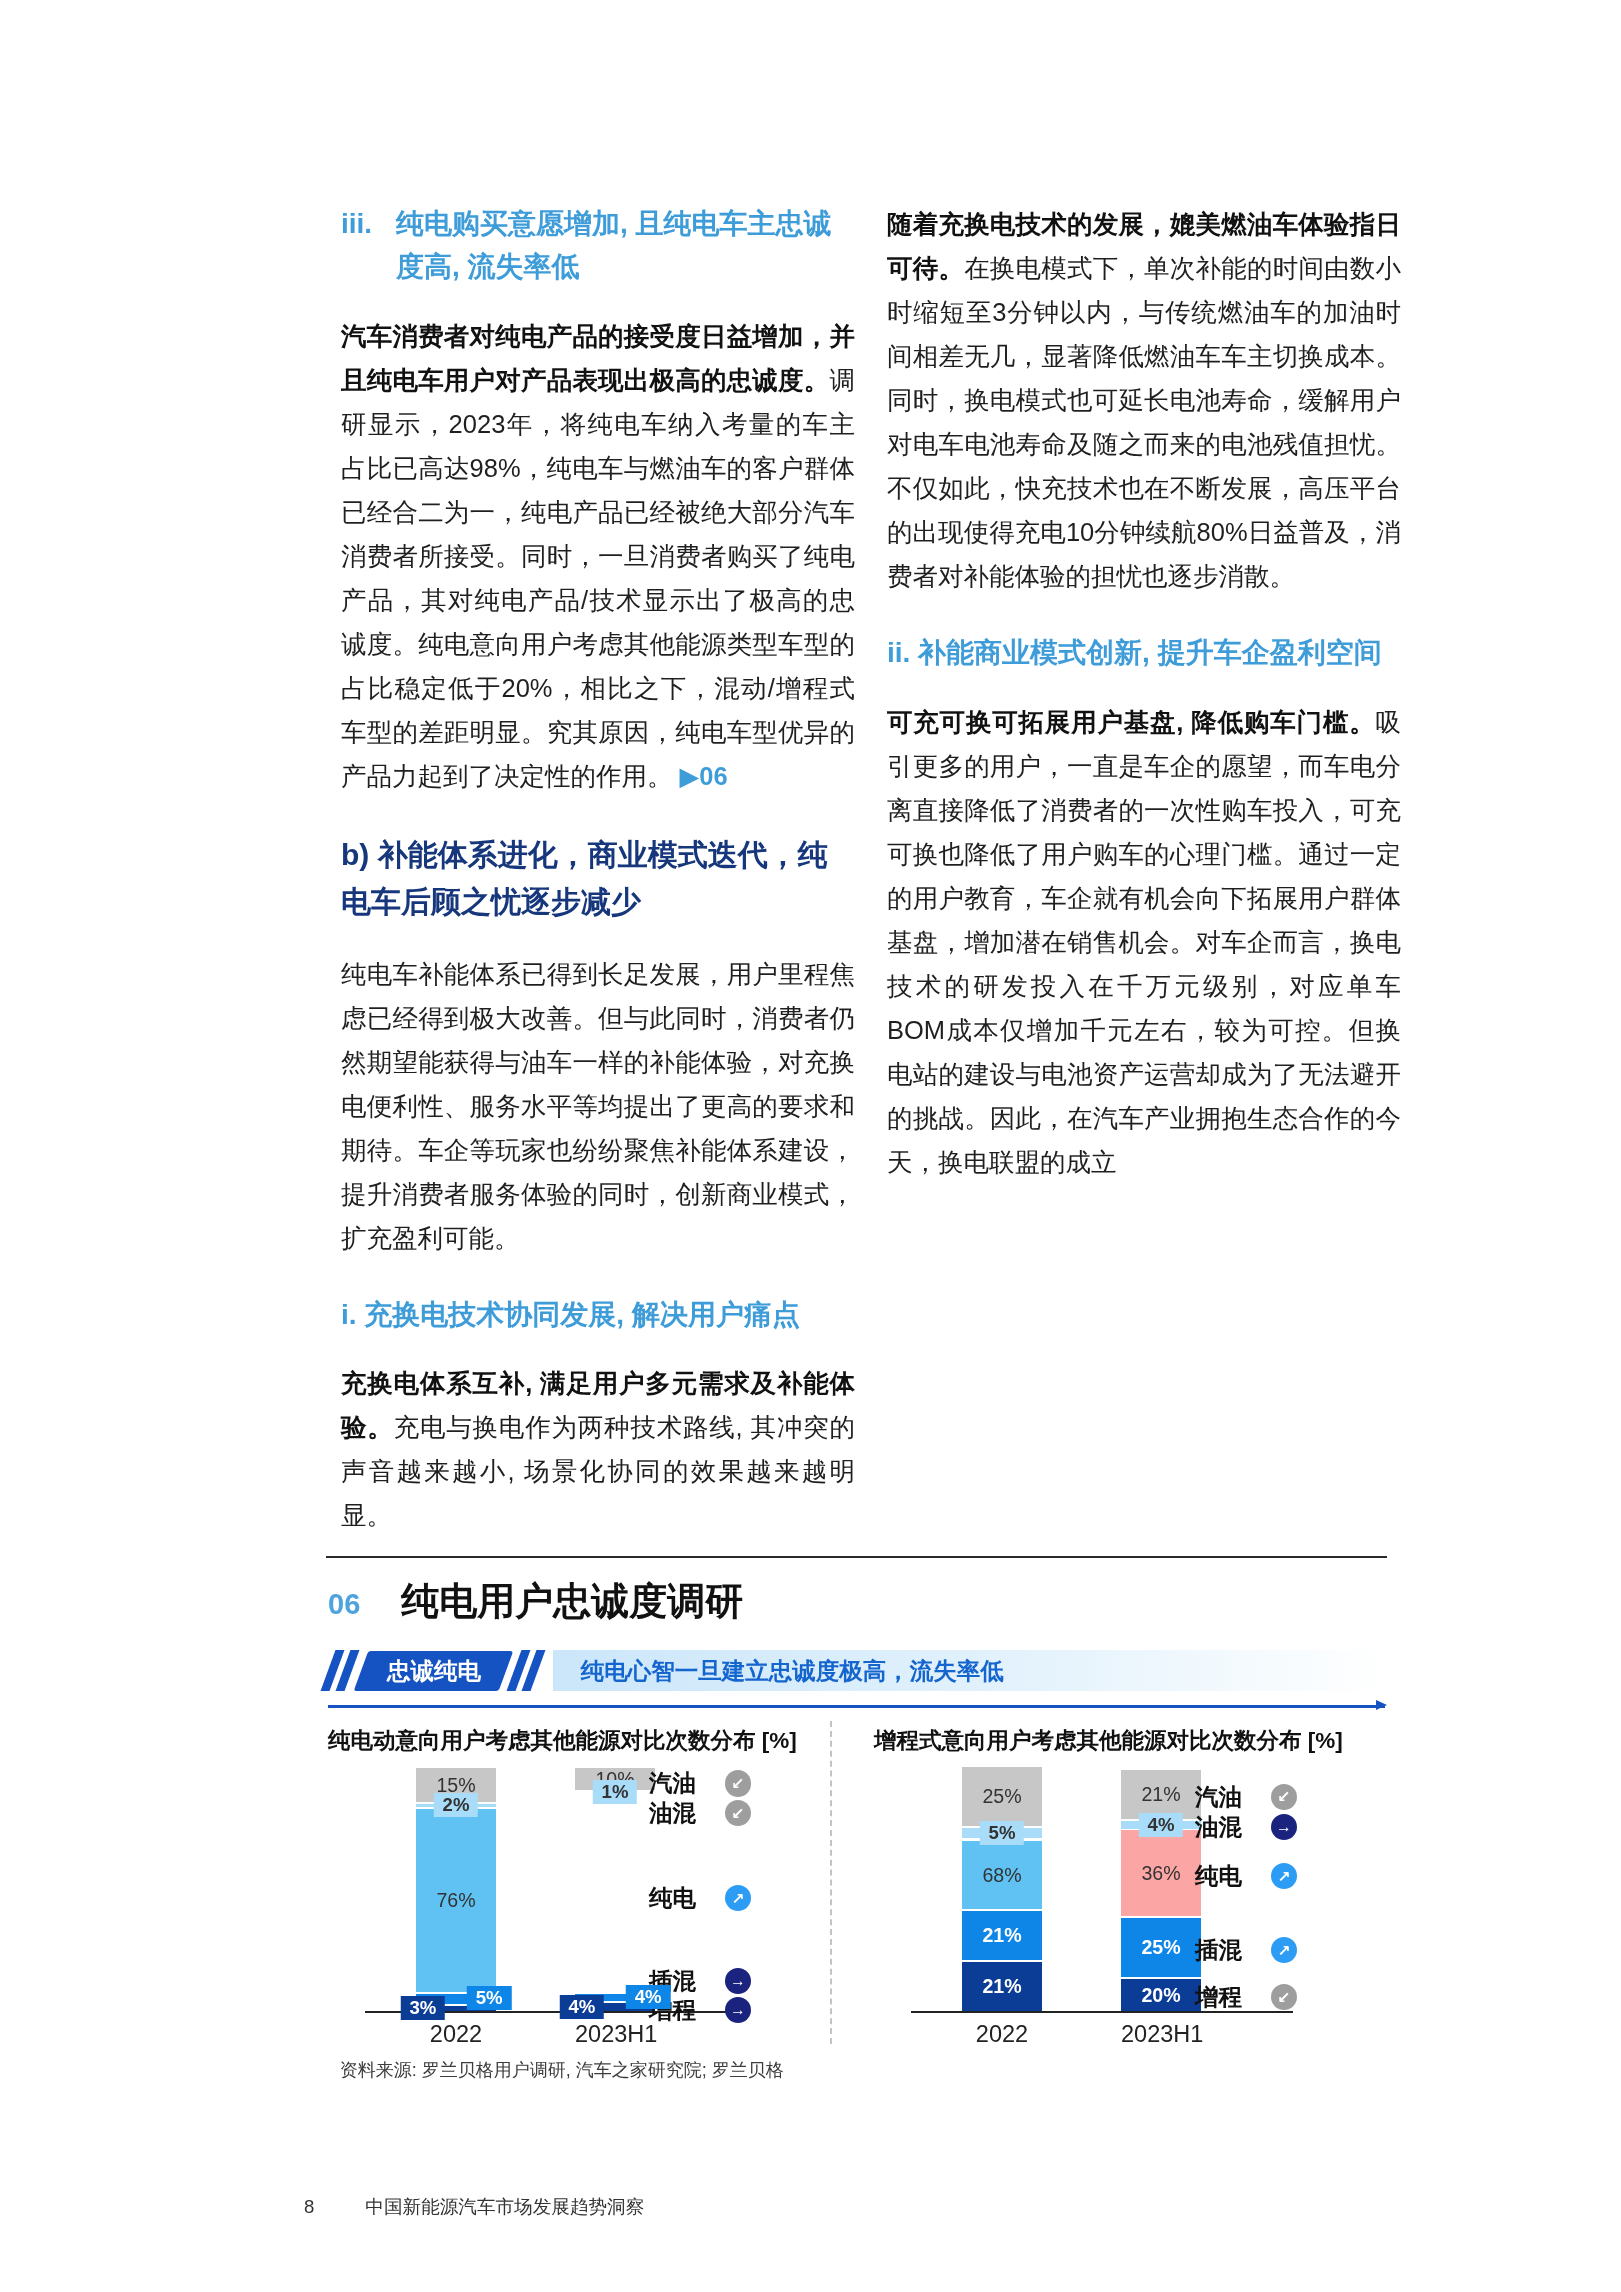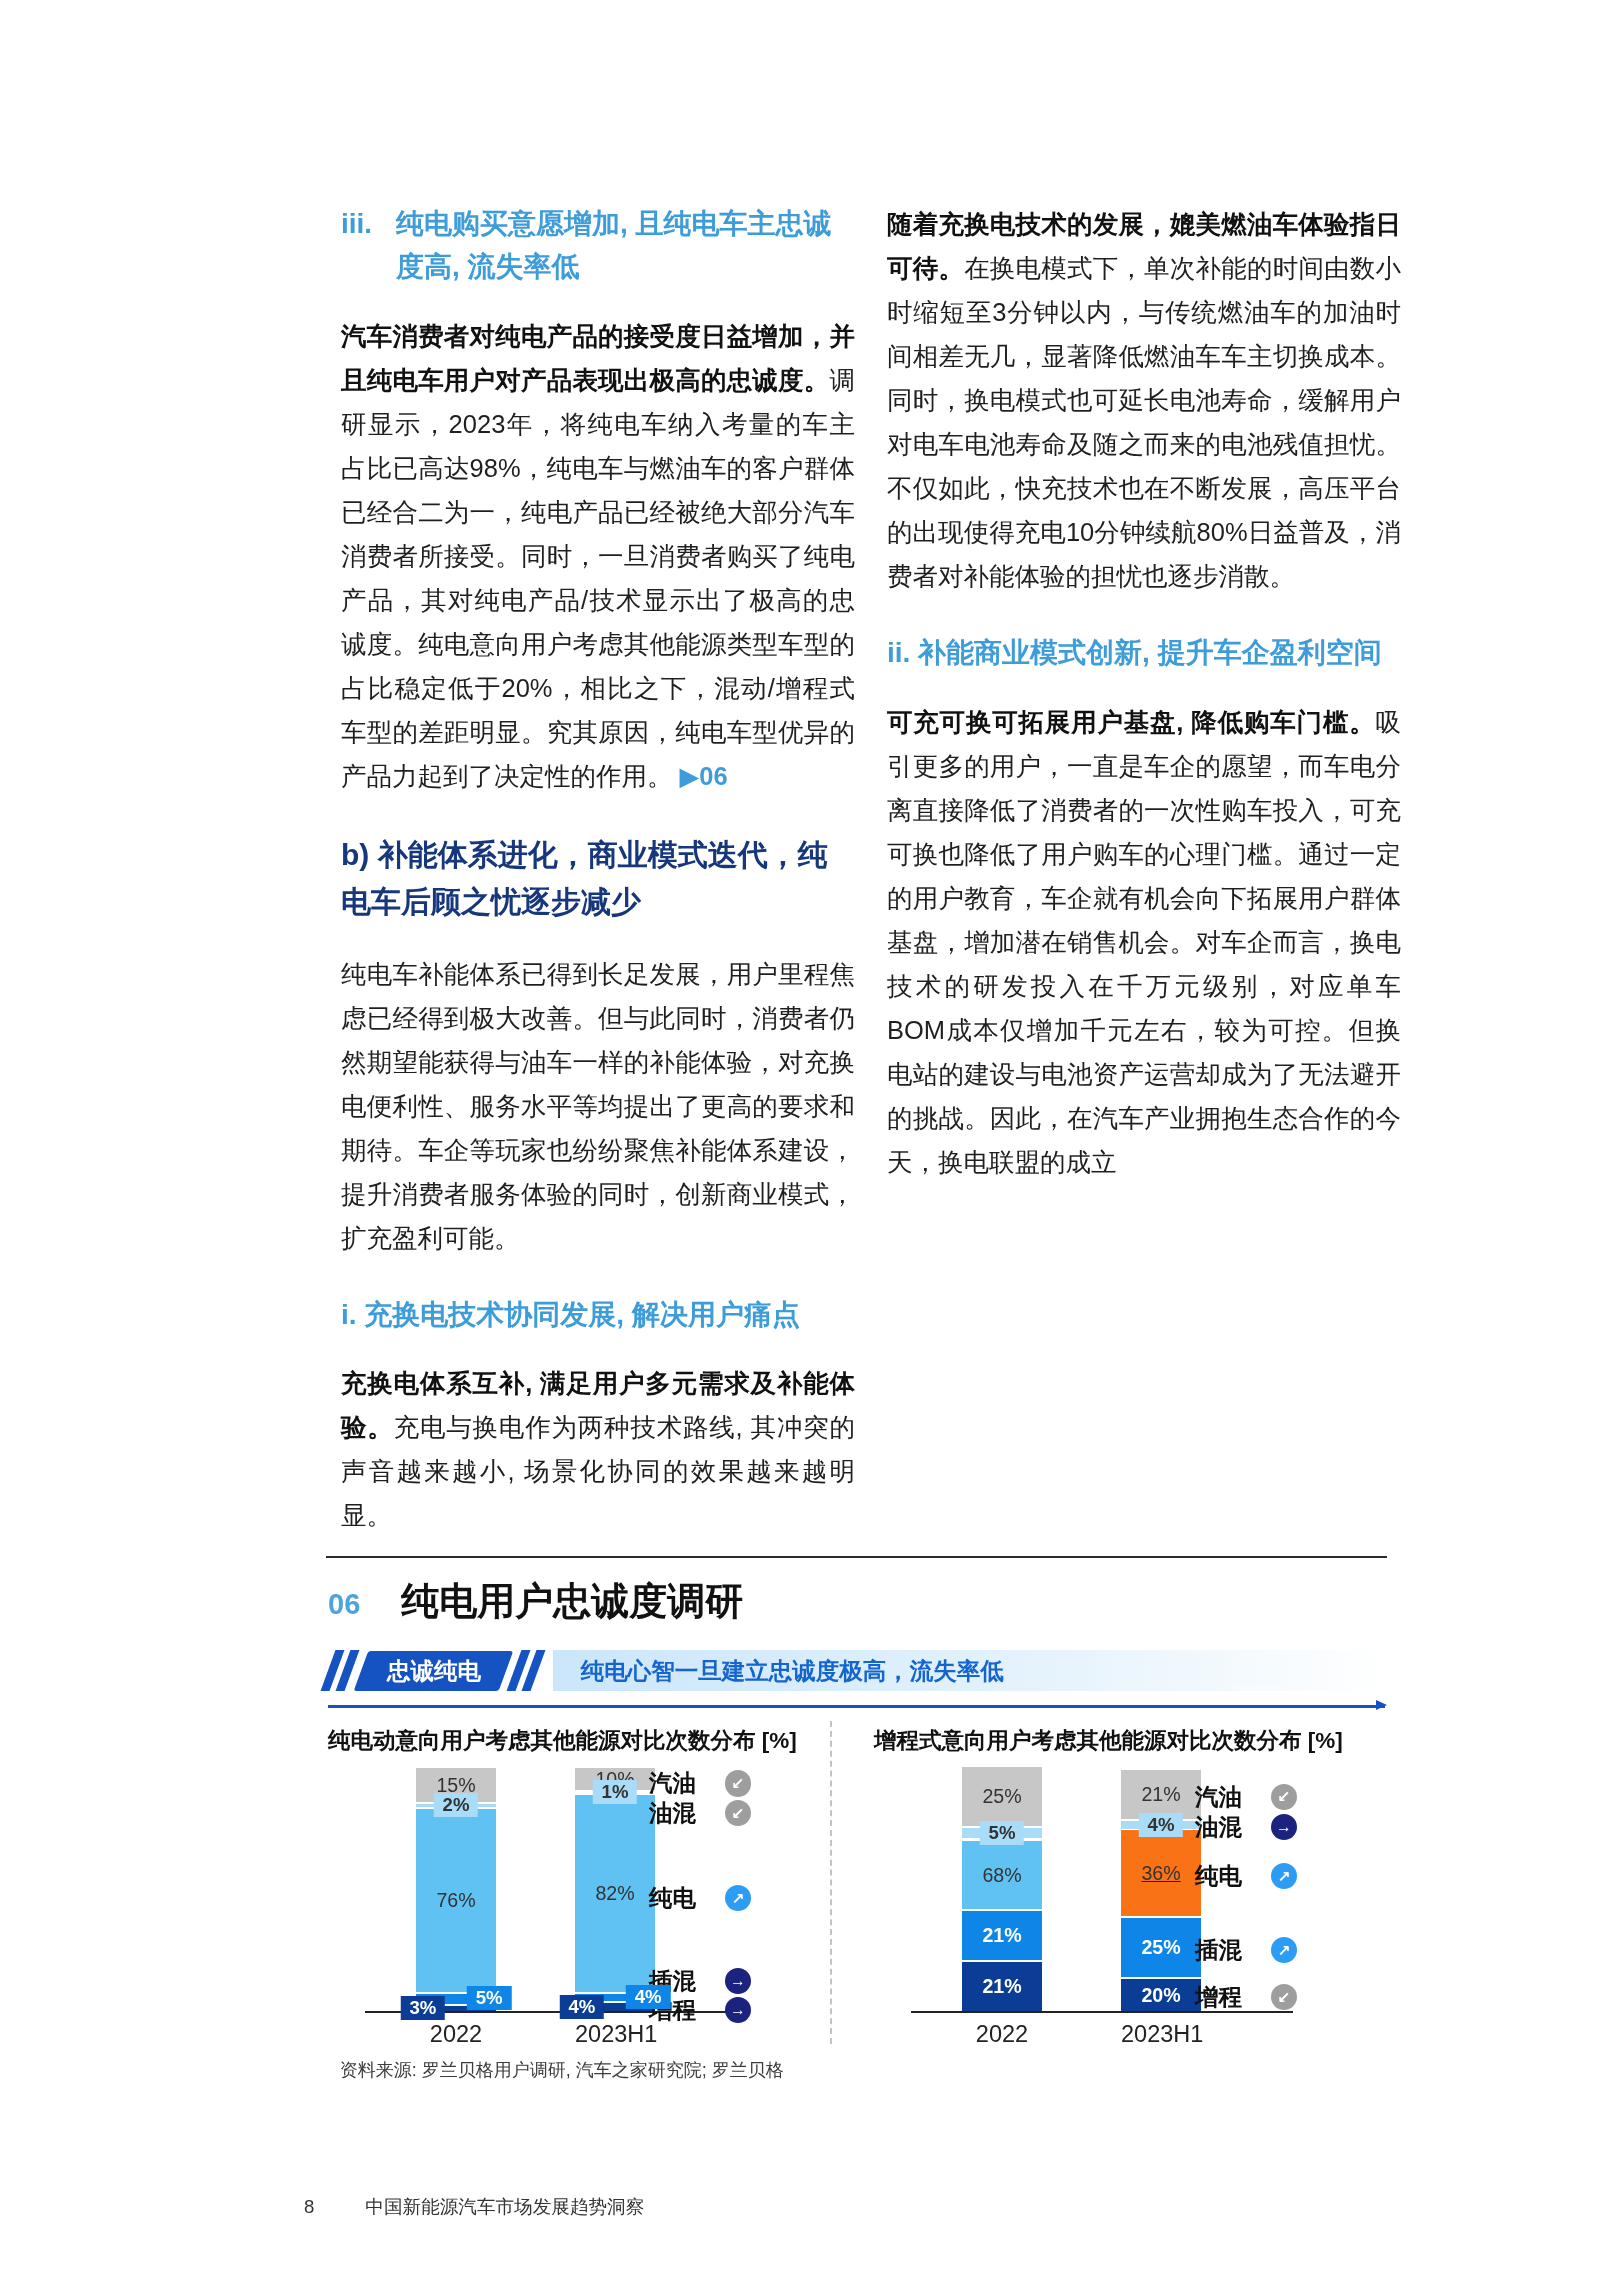--- a/index.html
+++ b/index.html
@@ -116,23 +116,20 @@
             <div class="seg" style="bottom: 204px; height: 4.9px; background: rgb(169, 220, 248);"></div>
             <div class="seg" style="bottom: 209px; height: 36px; background: rgb(199, 199, 199);">
               <span style="color: rgb(51, 51, 51); font-weight: normal;">15%</span>
             </div>
           </div>
           <div class="bar" style="left: 249px;">
             <div class="mini" style="background: rgb(11, 60, 150); color: rgb(255, 255, 255); left: 8.53659%; transform: translateX(-50%); bottom: -7.9px;">4%</div>
             <div class="seg" style="bottom: 0px; height: 9.7px; background: rgb(11, 60, 150);"></div>
             <div class="mini" style="background: rgb(14, 134, 232); color: rgb(255, 255, 255); left: 91.4634%; transform: translateX(-50%); bottom: 1.8px;">4%</div>
             <div class="seg" style="bottom: 9.7px; height: 9.7px; background: rgb(14, 134, 232);"></div>
-            <div class="seg" style="bottom: 19.4px; height: 199px; background: rgb(95, 194, 242);">
-              <span style="color: rgb(51, 51, 51); font-weight: normal;">82%</span>
-            </div>
             <div class="mini" style="background: rgb(169, 220, 248); color: rgb(51, 51, 51); left: 50%; transform: translateX(-50%); bottom: 207px;">1%</div>
             <div class="seg" style="bottom: 219px; height: 2.4px; background: rgb(169, 220, 248);"></div>
             <div class="seg" style="bottom: 221px; height: 24px; background: rgb(199, 199, 199);">
               <span style="color: rgb(51, 51, 51); font-weight: normal;">10%</span>
             </div>
           </div>
         </div>
         <div class="cat" style="left: 90px;">2022</div>
         <div class="cat" style="left: 249px;">2023H1</div>
         <div class="axis"></div>
@@ -175,21 +172,21 @@
               <span style="color: rgb(51, 51, 51); font-weight: normal;">25%</span>
             </div>
           </div>
           <div class="bar" style="left: 249px;">
             <div class="seg" style="bottom: 0px; height: 34px; background: rgb(11, 60, 150);">
               <span style="color: rgb(255, 255, 255); font-weight: bold;">20%</span>
             </div>
             <div class="seg" style="bottom: 34px; height: 61px; background: rgb(14, 134, 232);">
               <span style="color: rgb(255, 255, 255); font-weight: bold;">25%</span>
             </div>
-            <div class="seg" style="bottom: 95px; height: 88px; background: #f97316; text-decoration: underline;">
+            <div class="seg" style="bottom: 95px; height: 88px; background: #fca5a5;">
               <span style="color: rgb(51, 51, 51); font-weight: normal;">36%</span>
             </div>
             <div class="mini" style="background: rgb(169, 220, 248); color: rgb(51, 51, 51); left: 50%; transform: translateX(-50%); bottom: 174px;">4%</div>
             <div class="seg" style="bottom: 182px; height: 9.7px; background: rgb(169, 220, 248);"></div>
             <div class="seg" style="bottom: 192px; height: 51px; background: rgb(199, 199, 199);">
               <span style="color: rgb(51, 51, 51); font-weight: normal;">21%</span>
             </div>
           </div>
         </div>
         <div class="cat" style="left: 90px;">2022</div>

